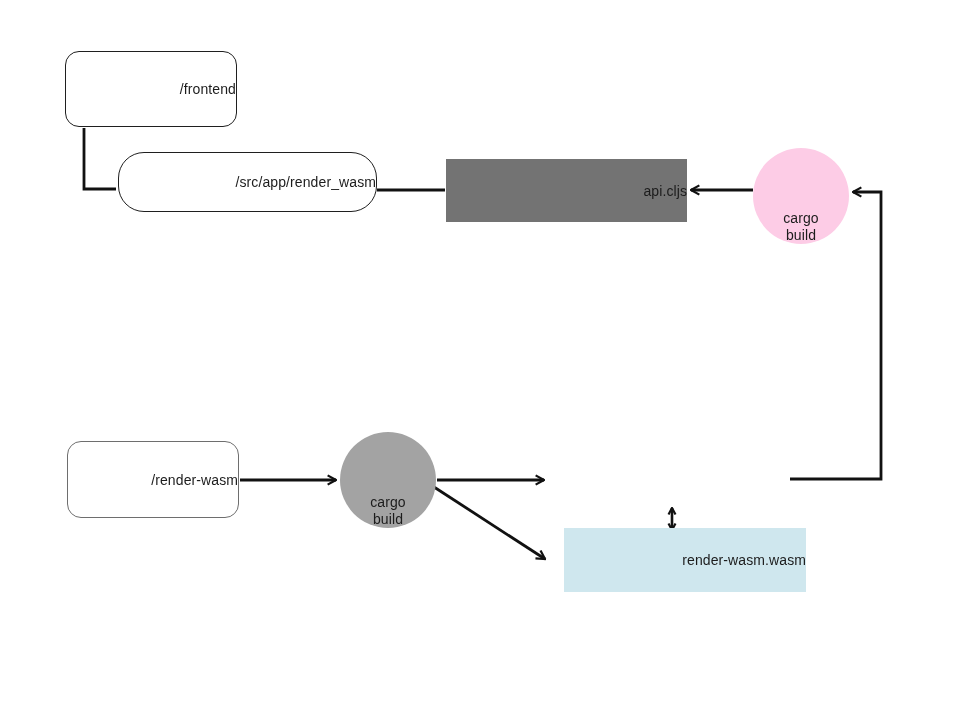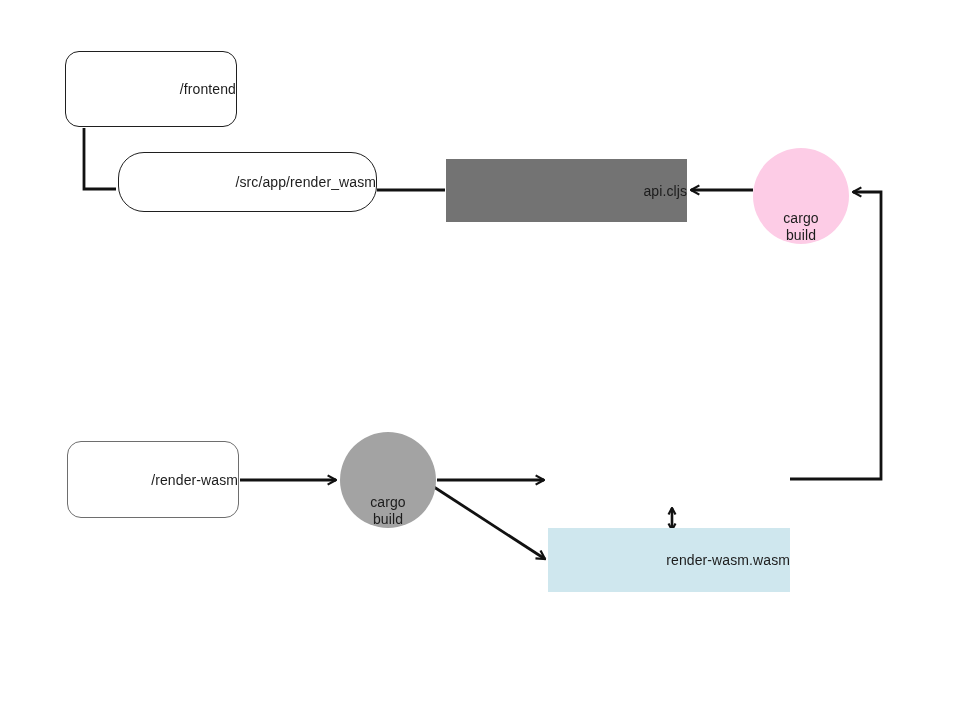--- a/index.html
+++ b/index.html
@@ -93,17 +93,17 @@
   <div class="node folder" id="node-render-wasm-dir">
     <span>/render-wasm</span>
   </div>
 
   <div class="node" id="node-cargo-build" style="background-color: #a3a3a3;">
     <span>cargo</span>
     <span>build</span>
   </div>
 
 
-  <div class="node" id="node-render-wasm-wasm" style="background-color: rgb(207, 231, 238);">
+  <div class="node" id="node-render-wasm-wasm" style="background-color: rgb(207, 231, 238); margin-left: 16px;">
     <span>render-wasm.wasm</span>
   </div>
 
 </div>
 
 </body></html>

